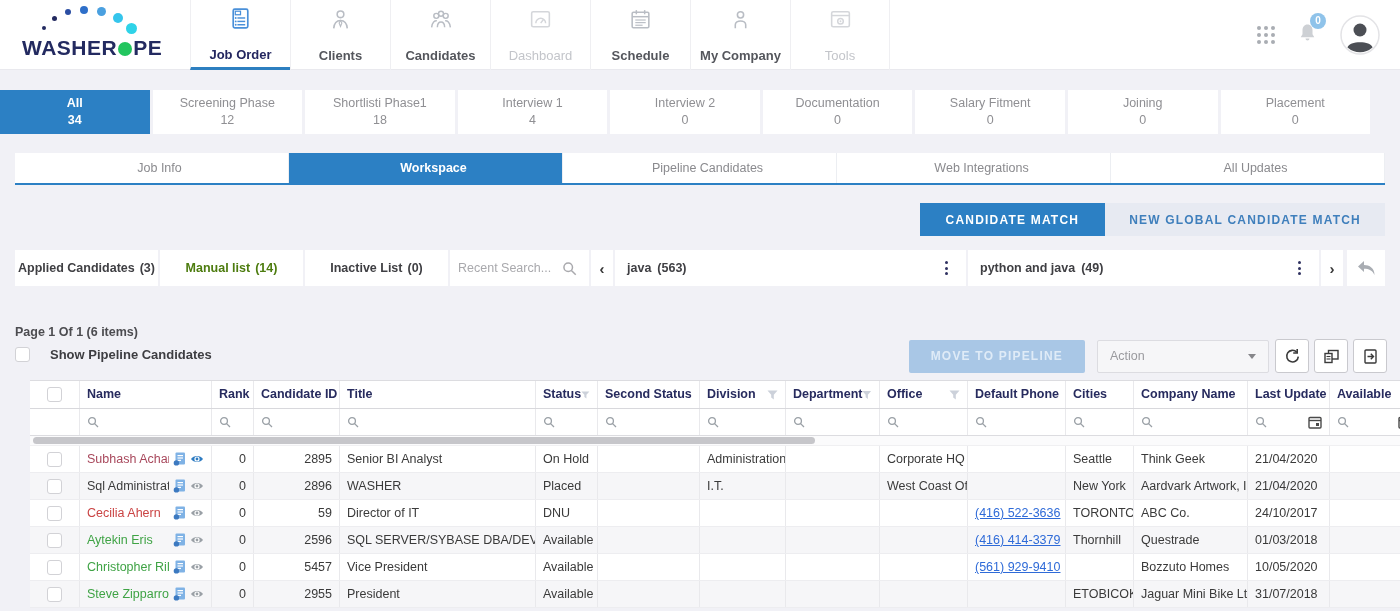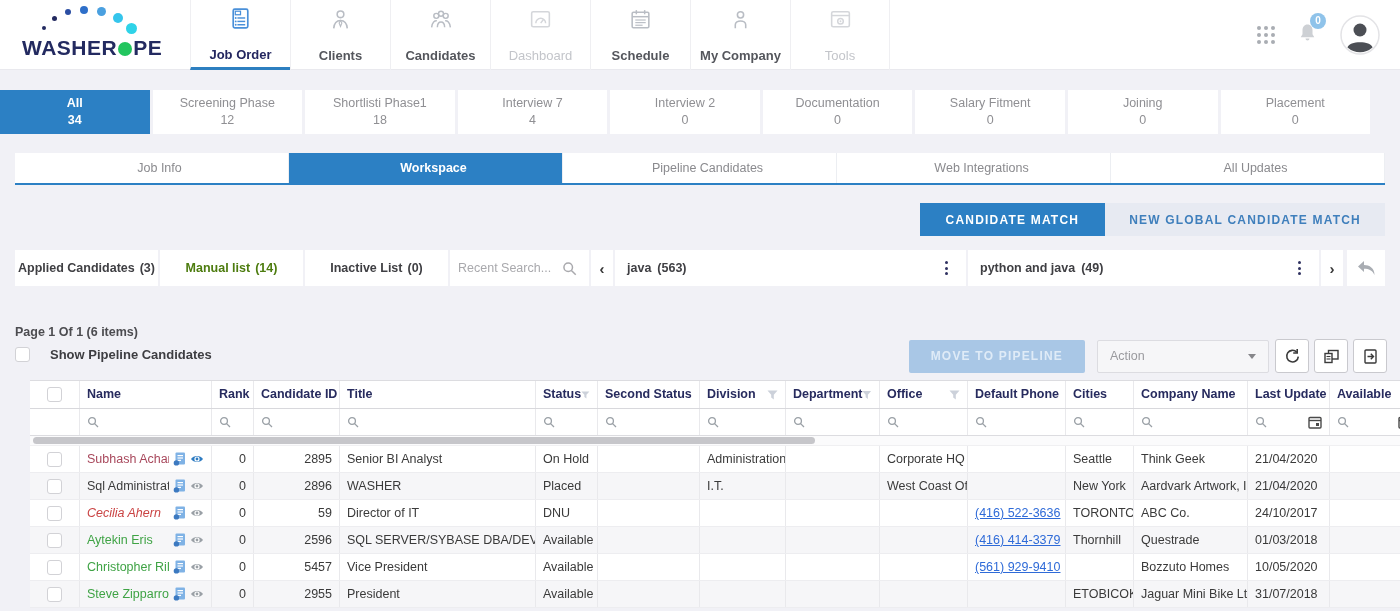--- a/index.html
+++ b/index.html
@@ -228,21 +228,21 @@
       </div>
     <div class="stage">
         <span class="s-lbl">Screening Phase</span>
         <span class="s-cnt">12</span>
       </div>
     <div class="stage">
         <span class="s-lbl">Shortlisti Phase1</span>
         <span class="s-cnt">18</span>
       </div>
     <div class="stage">
-        <span class="s-lbl">Interview 7</span>
+        <span class="s-lbl">Interview 1</span>
         <span class="s-cnt">4</span>
       </div>
     <div class="stage">
         <span class="s-lbl">Interview 2</span>
         <span class="s-cnt">0</span>
       </div>
     <div class="stage">
         <span class="s-lbl">Documentation</span>
         <span class="s-cnt">0</span>
       </div>
@@ -614,21 +614,21 @@
       <div class="cell c12">Aardvark Artwork, Inc.</div>
       <div class="cell c13">21/04/2020</div>
       <div class="cell c14"></div>
     </div>
 
     <div class="g-row">
       <div class="cell c0 ck">
           <span class="cbx"></span>
         </div>
       <div class="cell c1 name-cell">
-          <span class="nm" style="color: rgb(202, 68, 68); font-style: italic;">Cecilia Ahern</span>
+          <span class="nm" style="color: rgb(202, 68, 68);">Cecilia Ahern</span>
           <span class="doc">
             <svg width="13" height="14" viewBox="0 0 13 14">
               <rect x="2.5" y="0.5" width="9.5" height="12" rx="1" fill="#7fb2e5"></rect>
               <rect x="4.5" y="3" width="5.5" height="1.2" fill="#fff"></rect>
               <rect x="4.5" y="5.4" width="5.5" height="1.2" fill="#fff"></rect>
               <rect x="4.5" y="7.8" width="3.5" height="1.2" fill="#fff"></rect>
               <circle cx="3.4" cy="10.9" r="2.7" fill="#3c79c0"></circle>
             </svg>
           </span>
           <span class="eye eye-gray">

